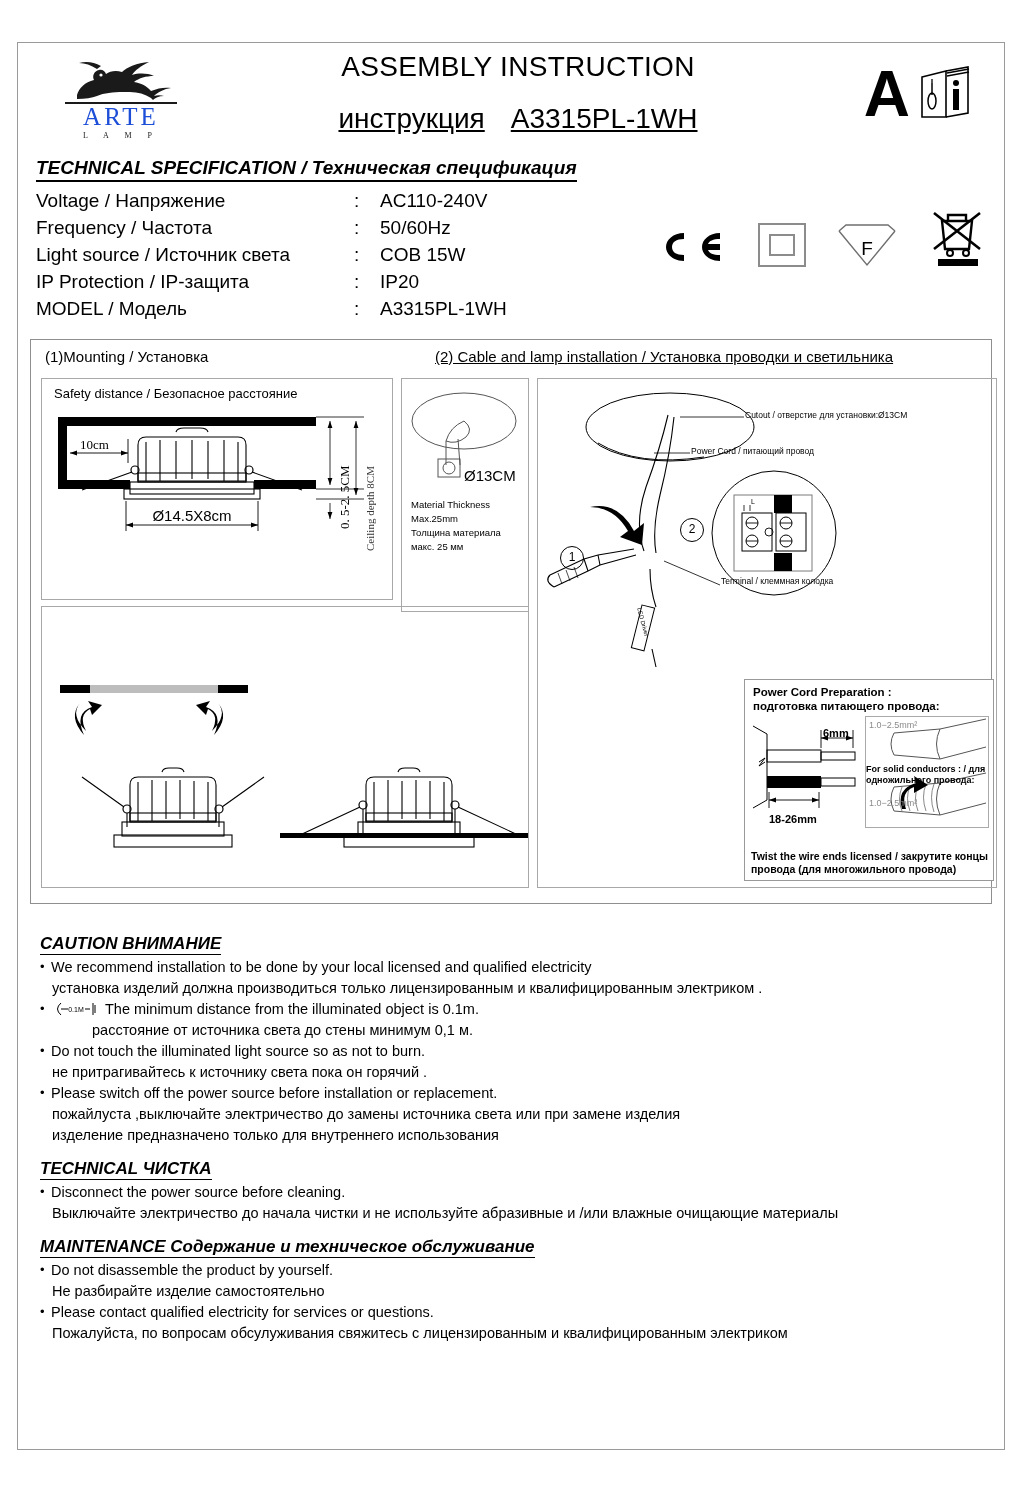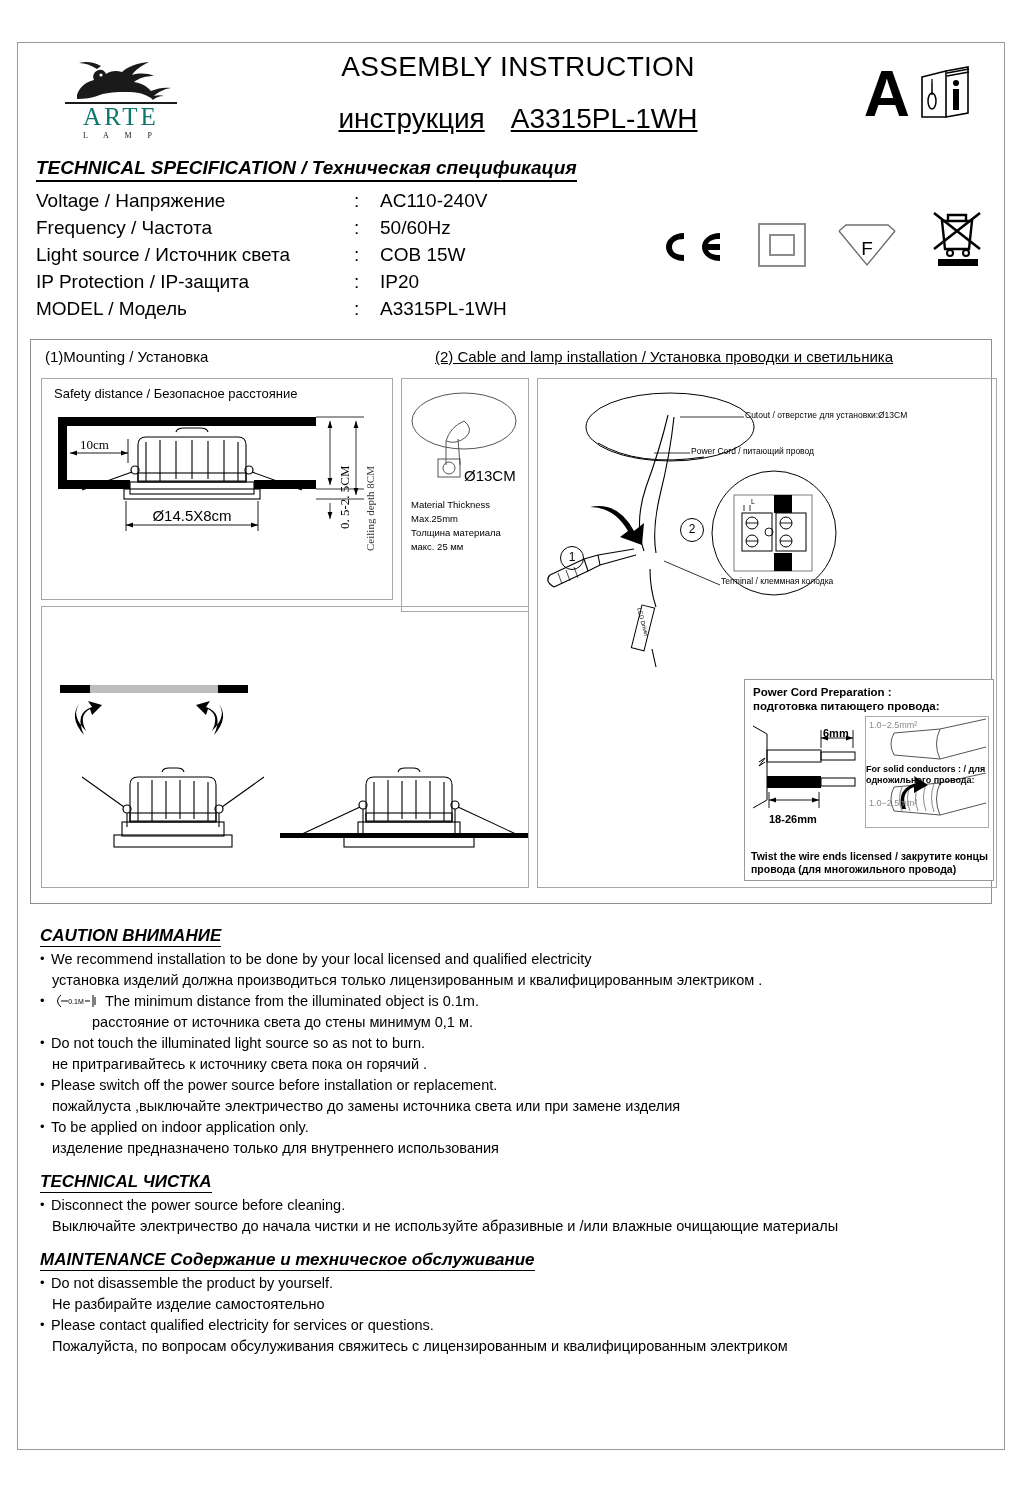--- a/index.html
+++ b/index.html
@@ -4,21 +4,21 @@
 <style>
   html,body{margin:0;padding:0;background:#fff;}
   body{width:1027px;height:1500px;font-family:"Liberation Sans",sans-serif;color:#000;position:relative;}
   .page{position:absolute;left:17px;top:42px;width:988px;height:1408px;border:1px solid #9a9a9a;box-sizing:border-box;}
 
   
   .header{position:relative;height:108px;}
   .logo{position:absolute;left:38px;top:12px;width:130px;text-align:center;}
   .logo svg{display:block;margin:0 auto;}
   .logo-rule{width:112px;height:2px;background:#1a1a1a;margin:1px auto 0;}
-  .logo-name{font-family:"Liberation Serif",serif;font-size:25px;letter-spacing:3px;line-height:1.02;color:#0f766e;}
+  .logo-name{font-family:"Liberation Serif",serif;font-size:25px;letter-spacing:3px;line-height:1.02;color:#1d4ed8;}
   .logo-sub{font-family:"Liberation Serif",serif;font-size:8px;letter-spacing:7px;color:#1a1a1a;margin-top:1px;}
   .title-block{position:absolute;left:210px;top:8px;width:580px;text-align:center;}
   .title-main{font-size:28px;letter-spacing:.3px;}
   .title-sub{font-size:28px;margin-top:20px;text-decoration:underline;}
   .title-sub .model{margin-left:26px;}
   .amark{position:absolute;right:32px;top:22px;display:flex;align-items:center;gap:6px;}
   .aletter{font-size:64px;font-weight:bold;line-height:56px;font-family:"Liberation Sans",sans-serif;}
 
   
   .spec{position:relative;padding:6px 0 0 18px;height:180px;}
@@ -52,21 +52,21 @@
   
   .pcp{position:absolute;left:206px;top:300px;width:250px;height:202px;border:1px solid #999;box-sizing:border-box;background:#fff;}
   .pcp-title{position:absolute;left:8px;top:5px;font-size:11.5px;font-weight:bold;line-height:14px;}
   .pcp-foot{position:absolute;left:6px;bottom:4px;font-size:10.5px;font-weight:bold;line-height:13px;}
   .pcp-inner{position:absolute;left:120px;top:36px;width:124px;height:112px;border:1px solid #aaa;box-sizing:border-box;}
   .pcp-mid{position:absolute;left:121px;top:84px;font-size:9px;font-weight:bold;line-height:11px;}
 
   
   .notes{padding:14px 0 0 22px;}
   .sec-title{font-size:17px;font-weight:bold;font-style:italic;border-bottom:1.5px solid #000;display:inline-block;padding-bottom:0px;margin-bottom:2px;}
-  .sec-title.cap{margin-top:8px;}
+  .sec-title.cap{margin-top:16px;}
   .bullet{font-size:14.5px;line-height:21px;position:relative;padding-left:11px;}
   .bullet:before{content:"•";position:absolute;left:0;top:-1px;font-size:13px;}
   .sub{font-size:14.5px;line-height:21px;padding-left:12px;}
   .sub.ind{padding-left:52px;}
   .gap{height:13px;}
   .distance-icon{display:inline-block;vertical-align:middle;margin:0 8px 2px 2px;}
 </style>
 </head>
 <body>
 
@@ -373,21 +373,20 @@
       </svg><span>The minimum distance from the illuminated object is 0.1m.</span>
     </div>
     <div class="sub ind">расстояние от источника света до стены минимум  0,1 м.</div>
 
     <div class="bullet">Do not touch the illuminated light source so as not to burn.</div>
     <div class="sub">не притрагивайтесь к источнику света пока он горячий  .</div>
 
     <div class="bullet">Please switch off the power source before installation or replacement.</div>
     <div class="sub">пожайлуста ,выключайте электричество до замены источника света или при замене изделия</div>
 
-    <div class="bullet">To be applied on indoor application only.</div>
     <div class="sub">изделение предназначено только для внутреннего использования</div>
 
     <div class="gap"></div>
     <div class="sec-title">TECHNICAL  ЧИСТКА</div>
     <div class="bullet">Disconnect the power source before cleaning.</div>
     <div class="sub">Выключайте электричество до начала чистки и не используйте абразивные и  /или влажные очищающие материалы</div>
 
     <div class="gap"></div>
     <div class="sec-title">MAINTENANCE   Содержание и техническое обслуживание</div>
     <div class="bullet">Do not disassemble the product by yourself.</div>

